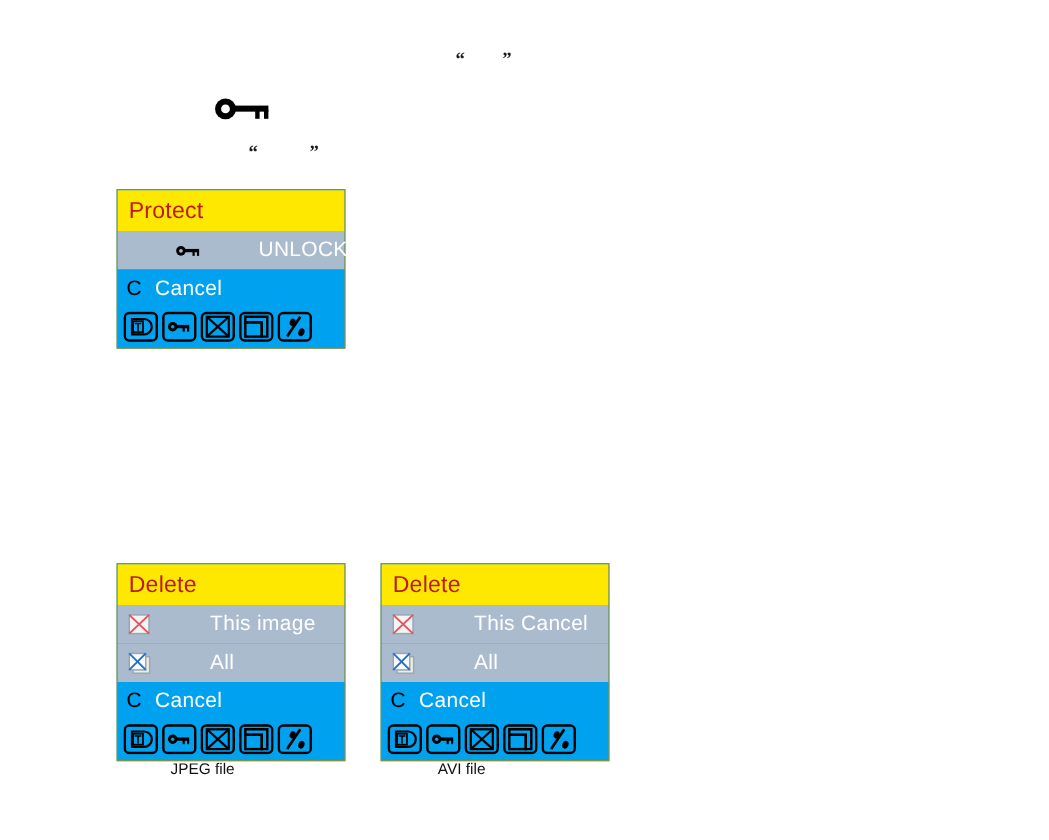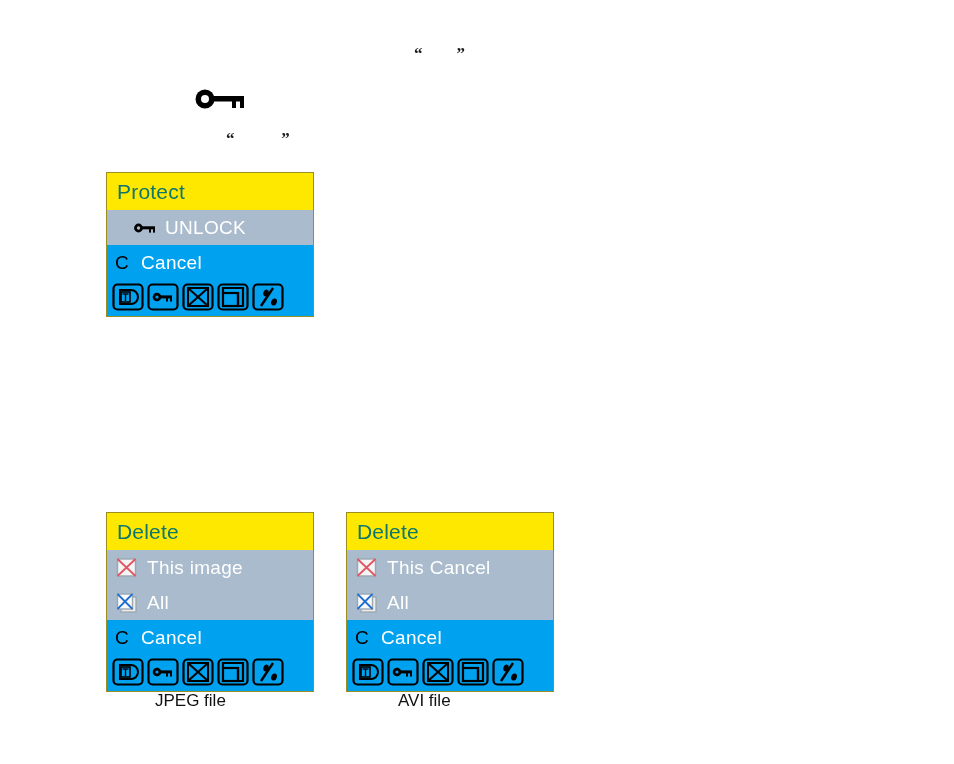--- a/index.html
+++ b/index.html
@@ -41,35 +41,35 @@
   
   .lcd-panel {
     position: absolute;
     box-sizing: border-box;
     background: #00A2F0;
     border: 1px solid #9a8f20;
     font-family: "Liberation Sans", sans-serif;
   }
   .lcd-title {
     background: #FFE800;
-    color: #0f766e;
+    color: #b91c1c;
     font-size: 21px;
     line-height: 1;
     padding: 8px 0 8px 10px;
     font-weight: normal;
     letter-spacing: .2px;
   }
   .lcd-row {
     display: flex;
     align-items: center;
     padding-left: 8px;
     box-sizing: border-box;
     height: 35px;
   }
-  .lcd-row.highlight { background: #A9BBCC; }
+  .lcd-row.highlight { background: #A9BBCC; gap: 44px; }
   .lcd-row.blue      { background: #00A2F0; }
   .lcd-row-label {
     font-size: 19px;
     color: #FFFFFF;
     letter-spacing: .3px;
     margin-left: 8px;
     white-space: nowrap;
   }
   .lcd-row-label.dim  { color: #FFFFFF; text-align: center; }
   .row-marker {
@@ -97,21 +97,21 @@
     width: 32px;
     height: 28px;
     flex: 0 0 32px;
     display: block;
   }
 
   
   .caption {
     position: absolute;
     font-family: "Liberation Sans", sans-serif;
-    font-size: 17px;
+    font-size: 14px;
     color: #111111;
     white-space: nowrap;
   }
 </style>
 </head>
 <body>
 
 <div class="quote-pair" id="quote-top">“        ”</div>
 
 <div class="quote-pair" id="quote-second">“           ”</div>

